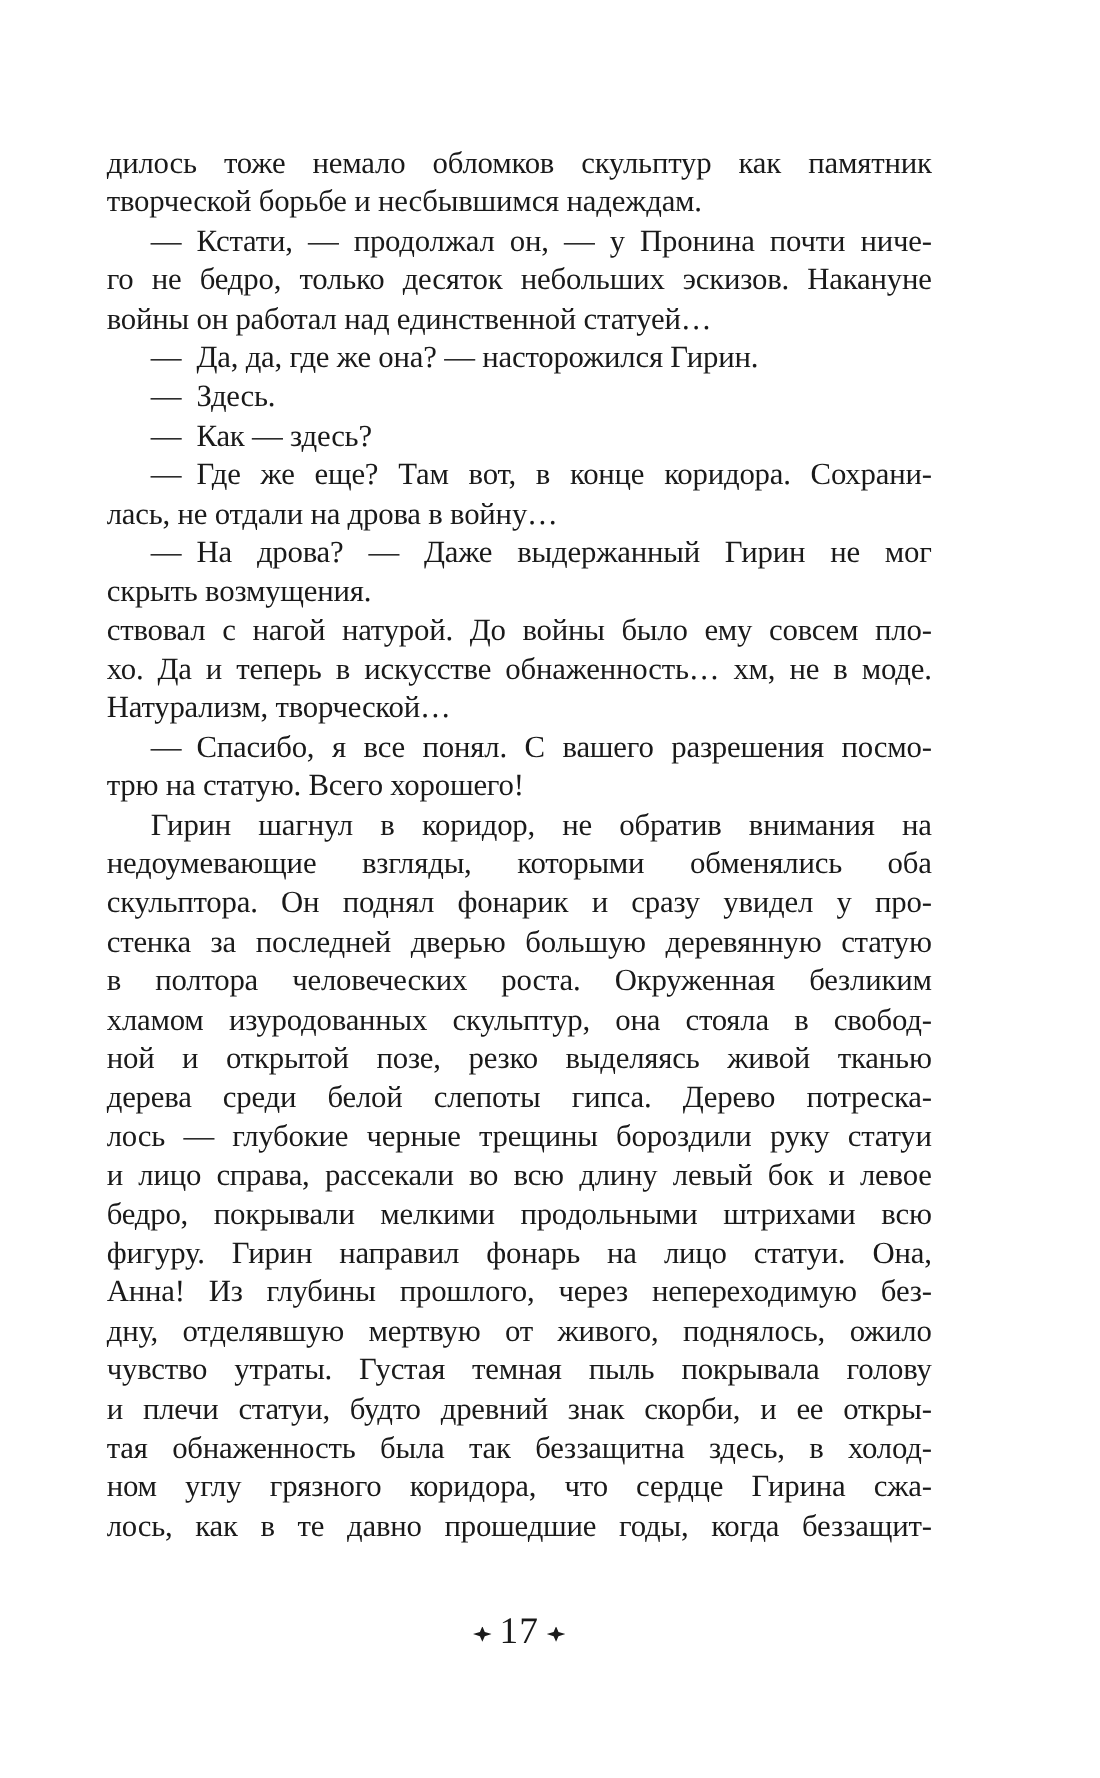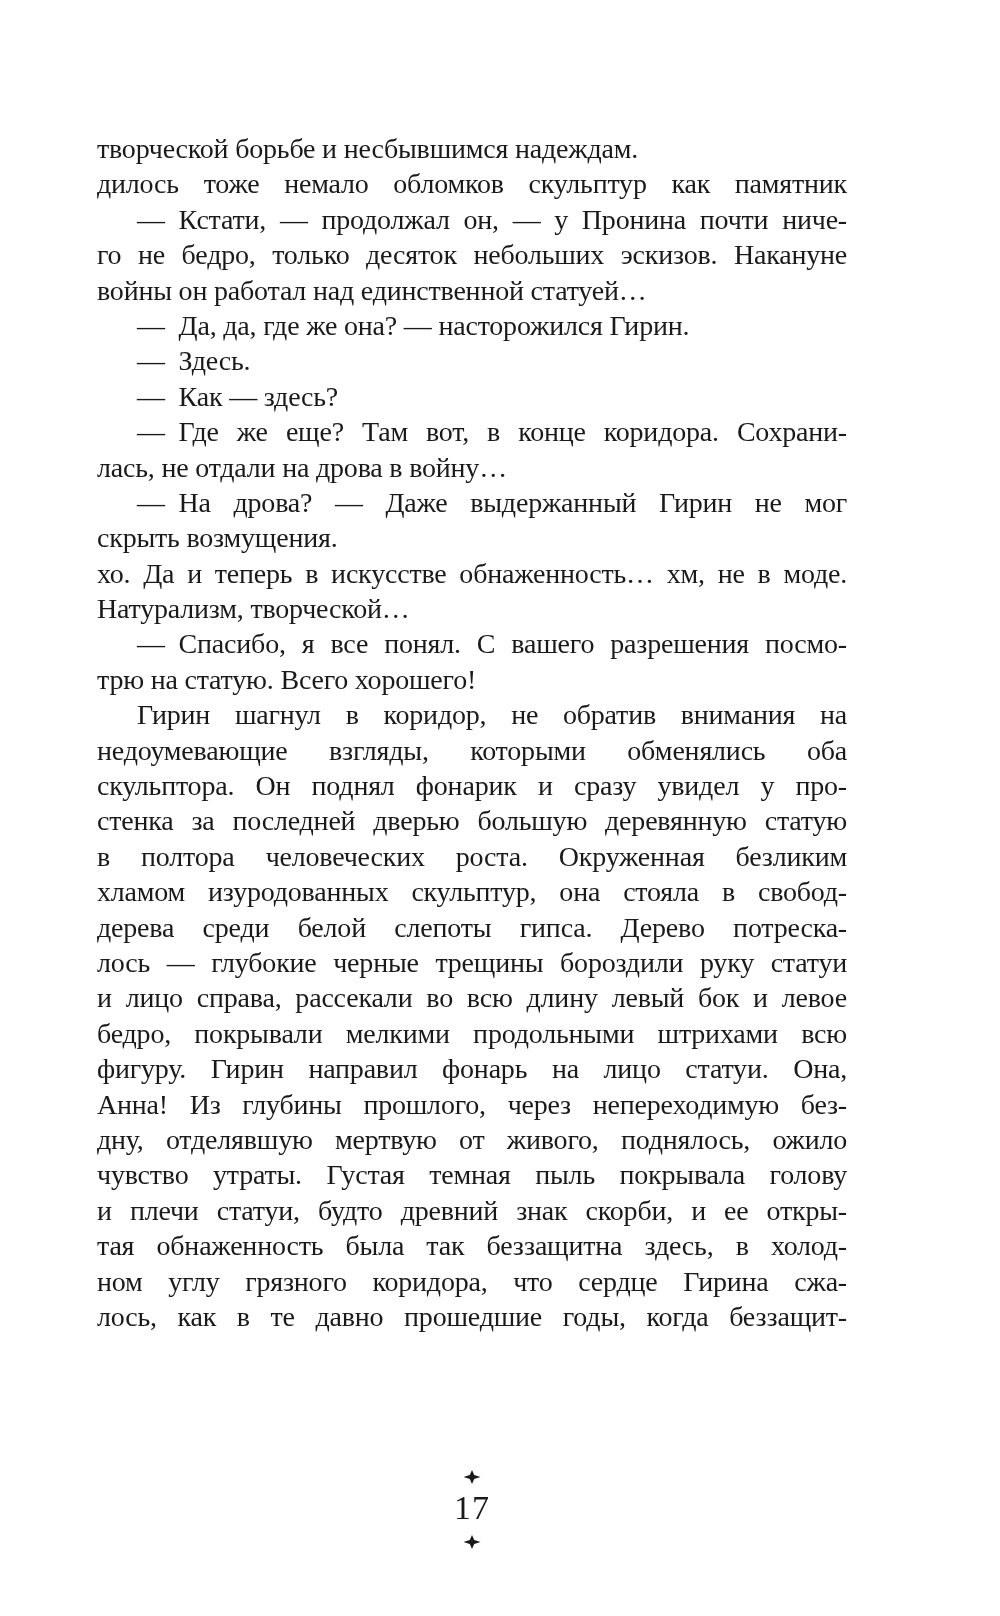--- a/index.html
+++ b/index.html
@@ -41,62 +41,63 @@
   }
   .footer {
     position: absolute;
     left: 97px;
     top: 1467px;
     width: 750px;
     display: flex;
     align-items: center;
     justify-content: center;
     gap: 7px;
-    flex-direction: column;
   }
   .page-number {
     font-size: 34px;
     line-height: 34px;
     letter-spacing: 1px;
   }
   .star {
     width: 17px;
     height: 14px;
     background: #1a1a1a;
     clip-path: polygon(50% 0%, 63% 36%, 100% 50%, 63% 64%, 50% 100%, 37% 64%, 0% 50%, 37% 36%);
     margin-top: 3px;
   }
 </style>
 </head>
 <body>
 
 <div class="book-page">
   <div class="text-block">
+      <div class="line j">дилось тоже немало обломков скульптур как памятник</div>
       <div class="line">творческой борьбе и несбывшимся надеждам.</div>
-      <div class="line j">дилось тоже немало обломков скульптур как памятник</div>
       <div class="line j i">— Кстати, — продолжал он, — у Пронина почти ниче-</div>
       <div class="line j">го не бедро, только десяток небольших эскизов. Накануне</div>
       <div class="line">войны он работал над единственной статуей…</div>
       <div class="line i">— Да, да, где же она? — насторожился Гирин.</div>
       <div class="line i">— Здесь.</div>
       <div class="line i">— Как — здесь?</div>
       <div class="line j i">— Где же еще? Там вот, в конце коридора. Сохрани-</div>
       <div class="line">лась, не отдали на дрова в войну…</div>
       <div class="line j i">— На дрова? — Даже выдержанный Гирин не мог</div>
       <div class="line">скрыть возмущения.</div>
+      <div class="line j">ствовал с нагой натурой. До войны было ему совсем пло-</div>
       <div class="line j">хо. Да и теперь в искусстве обнаженность… хм, не в моде.</div>
       <div class="line">Натурализм, творческой…</div>
       <div class="line j i">— Спасибо, я все понял. С вашего разрешения посмо-</div>
       <div class="line">трю на статую. Всего хорошего!</div>
       <div class="line j i">Гирин шагнул в коридор, не обратив внимания на</div>
       <div class="line j">недоумевающие взгляды, которыми обменялись оба</div>
       <div class="line j">скульптора. Он поднял фонарик и сразу увидел у про-</div>
       <div class="line j">стенка за последней дверью большую деревянную статую</div>
       <div class="line j">в полтора человеческих роста. Окруженная безликим</div>
       <div class="line j">хламом изуродованных скульптур, она стояла в свобод-</div>
+      <div class="line j">ной и открытой позе, резко выделяясь живой тканью</div>
       <div class="line j">дерева среди белой слепоты гипса. Дерево потреска-</div>
       <div class="line j">лось — глубокие черные трещины бороздили руку статуи</div>
       <div class="line j">и лицо справа, рассекали во всю длину левый бок и левое</div>
       <div class="line j">бедро, покрывали мелкими продольными штрихами всю</div>
       <div class="line j">фигуру. Гирин направил фонарь на лицо статуи. Она,</div>
       <div class="line j">Анна! Из глубины прошлого, через непереходимую без-</div>
       <div class="line j">дну, отделявшую мертвую от живого, поднялось, ожило</div>
       <div class="line j">чувство утраты. Густая темная пыль покрывала голову</div>
       <div class="line j">и плечи статуи, будто древний знак скорби, и ее откры-</div>
       <div class="line j">тая обнаженность была так беззащитна здесь, в холод-</div>

